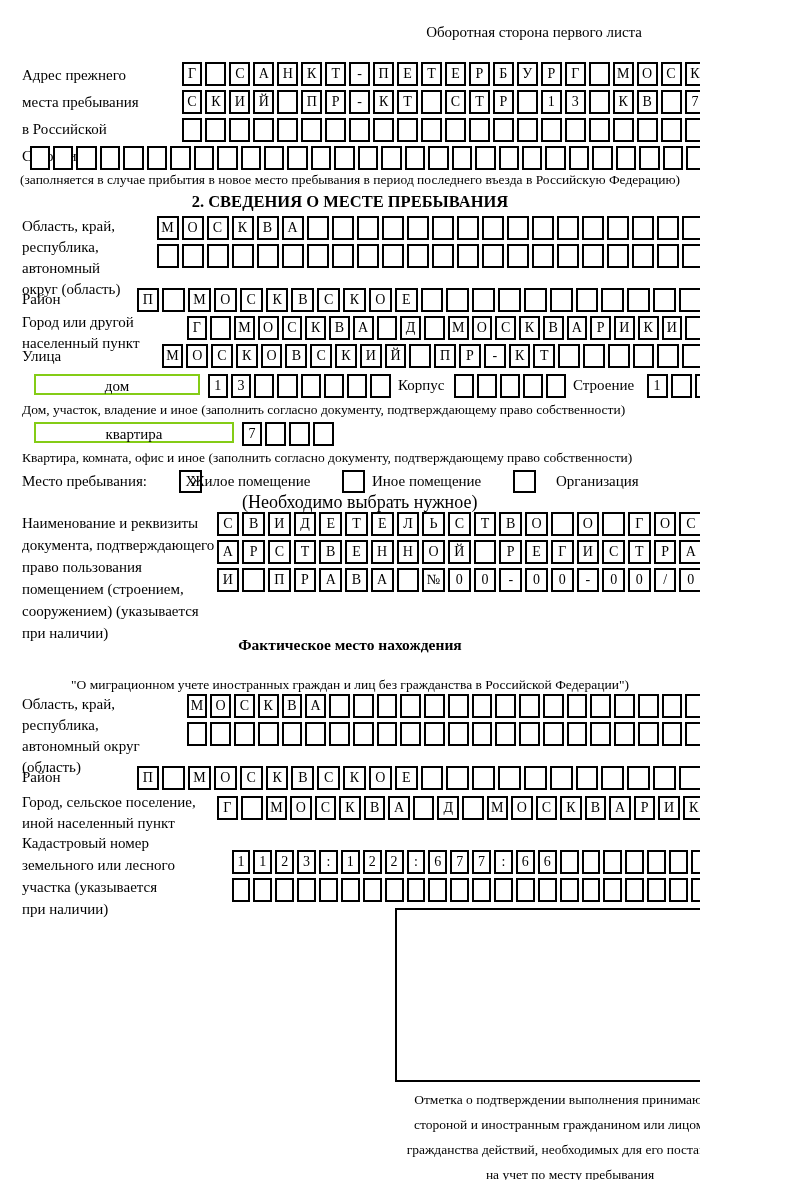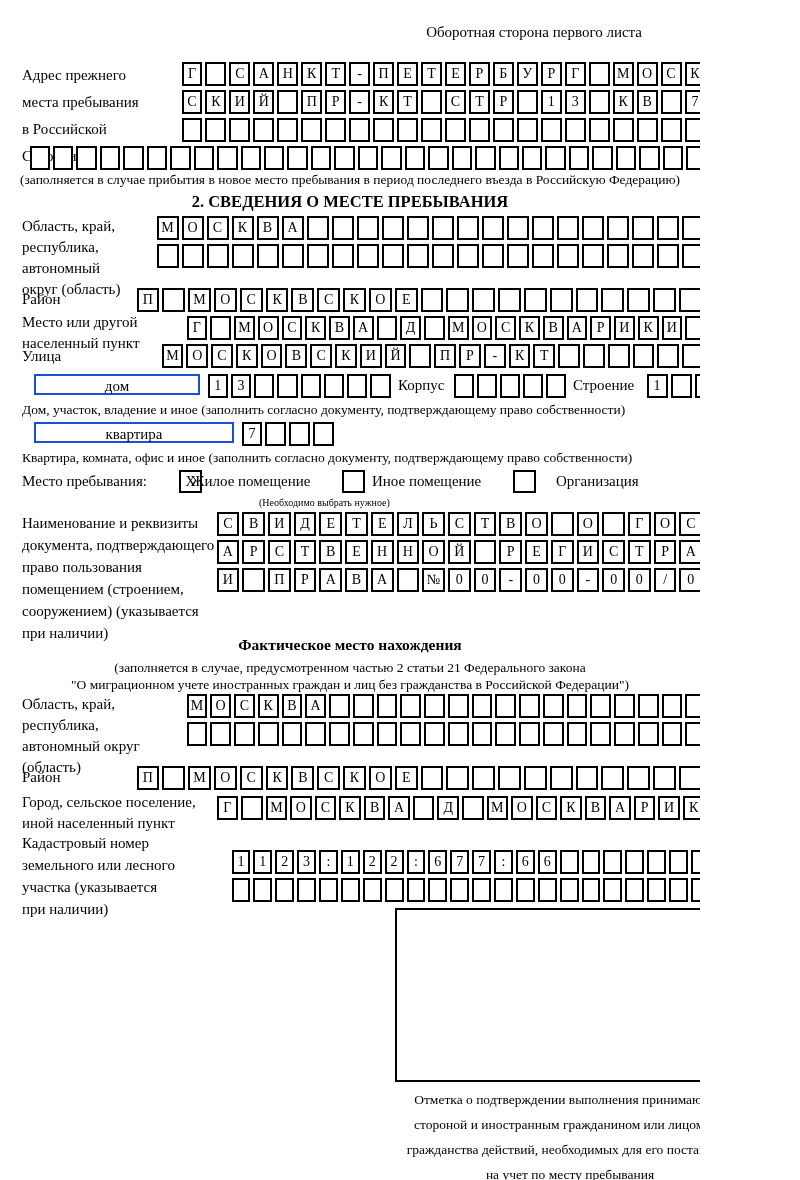--- a/index.html
+++ b/index.html
@@ -23,21 +23,21 @@
     margin:0 1.5px;
     border:2px solid #000;
     box-sizing:content-box;
     text-align:center;
     font-size:14px;
     line-height:20px;
     overflow:hidden;
     background:#fff;
   }
   .boxlabel{
-    border:2px solid #1d4ed8;
+    border:2px solid #84cc16;
     height:21px;line-height:21px;
     text-align:center;
     font-size:15px;
     background:#fff;
     box-sizing:border-box;
     padding:0;
   }
   .chk{
     width:19px;height:19px;
     border:2px solid #000;
@@ -252,21 +252,21 @@
       <div class="cell"></div>
       <div class="cell"></div>
       <div class="cell"></div>
       <div class="cell"></div>
       <div class="cell"></div>
       <div class="cell"></div>
       <div class="cell"></div>
       <div class="cell"></div>
     </div>
 
-  <div class="abs lbl" style="top:312px;left:22px;width:160px;">Место или другой
+  <div class="abs lbl" style="top:312px;left:22px;width:160px;">Город или другой
 населенный пункт</div>
   <div class="abs cellrow" style="top:316px;left:185px;width:570px;">
       <div class="cell">Г</div>
       <div class="cell"></div>
       <div class="cell">М</div>
       <div class="cell">О</div>
       <div class="cell">С</div>
       <div class="cell">К</div>
       <div class="cell">В</div>
       <div class="cell">А</div>
@@ -353,21 +353,21 @@
     </div>
   <div class="abs cap" style="top:450px;left:22px;">Квартира, комната, офис и иное (заполнить согласно документу, подтверждающему право собственности)</div>
 
   <div class="abs lbl" style="top:471px;left:22px;">Место пребывания:</div>
   <div class="abs chk" style="top:470px;left:179px;">X</div>
   <div class="abs lbl" style="top:471px;left:191px;">Жилое помещение</div>
   <div class="abs chk" style="top:470px;left:342px;"></div>
   <div class="abs lbl" style="top:471px;left:372px;text-align:center;">Иное помещение</div>
   <div class="abs chk" style="top:470px;left:513px;"></div>
   <div class="abs lbl" style="top:471px;left:556px;">Организация</div>
-  <div class="abs cap" style="top:495px;left:259px;font-size:10px;">(Необходимо выбрать нужное)</div>
+  <div class="abs cap" style="top:495px;left:242px;font-size:18px;">(Необходимо выбрать нужное)</div>
 
   <div class="abs lbl" style="top:512px;left:22px;width:195px;line-height:22px;">Наименование и реквизиты
 документа, подтверждающего
 право пользования
 помещением (строением,
 сооружением) (указывается
 при наличии)</div>
   <div class="abs cellrow" style="top:512px;left:215px;width:540px;">
       <div class="cell">С</div>
       <div class="cell">В</div>
@@ -432,21 +432,20 @@
       <div class="cell">-</div>
       <div class="cell">0</div>
       <div class="cell">0</div>
       <div class="cell">/</div>
       <div class="cell">0</div>
       <div class="cell">0</div>
       <div class="cell">0</div>
     </div>
 
   <div class="abs b center" style="top:636px;font-size:15.5px;">Фактическое место нахождения</div>
-  <div class="abs cap center" style="top:660px;">(заполняется в случае, предусмотренном частью 2 статьи 21 Федерального закона</div>
   <div class="abs cap center" style="top:677px;">"О миграционном учете иностранных граждан и лиц без гражданства в Российской Федерации")</div>
 
   <div class="abs lbl" style="top:694px;left:22px;width:150px;">Область, край,
 республика,
 автономный округ
 (область)</div>
   <div class="abs cellrow" style="top:694px;left:185px;width:570px;">
       <div class="cell">М</div>
       <div class="cell">О</div>
       <div class="cell">С</div>

